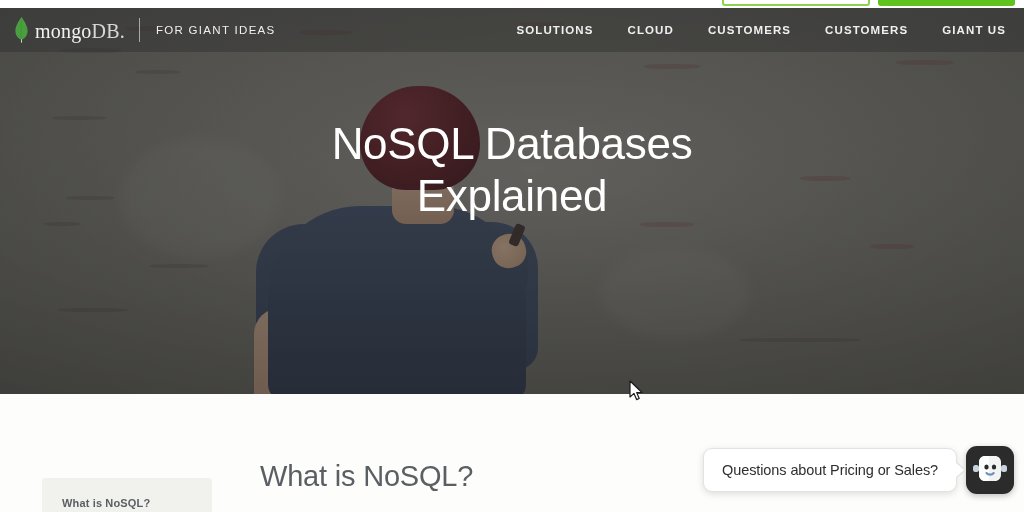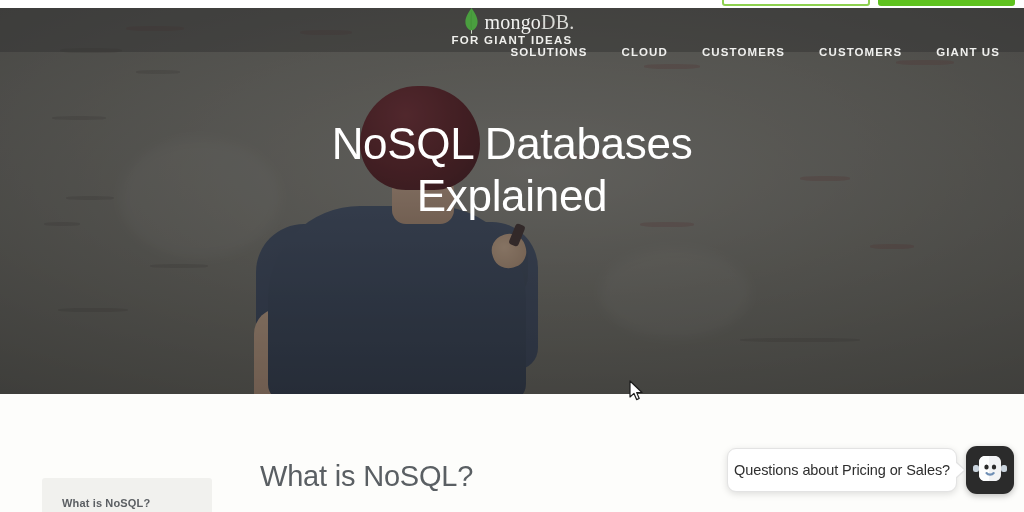--- a/index.html
+++ b/index.html
@@ -102,43 +102,43 @@
   
   .hero .scrim{
     position:absolute; inset:0; background:rgba(40,40,40,0.42);
   }
 
   
   .navbar{
     position:absolute; left:0; top:8px; width:1024px; height:44px;
     background:rgba(48,48,48,0.46);
     z-index:30;
-    display:flex; align-items:center;flex-direction:column;
+    display:flex; align-items:center;
   }
   .brand{ display:flex; align-items:center; margin-left:14px; }
   .leaf{
     width:15px; height:26px; position:relative; margin-right:6px;
   }
   .leaf svg{ display:block; }
   .wordmark{
     color:#f2f2f0; font-family:"Liberation Serif", serif;
     font-size:20px; letter-spacing:0.2px; line-height:1;
     position:relative; top:1px;
   }
   .wordmark .db{ color:#d8d8d4; }
   .divider{
     width:1px; height:24px; background:rgba(255,255,255,0.55);
     margin:0 16px 0 14px;
   }
   .tagline{
-    color:#efefec; font-size:11.5px; font-weight:bold;
+    color:#efefec; font-size:11.5px; font-weight:normal;
     letter-spacing:1.3px;
   }
   .mainnav{
-    margin-left:auto; margin-right:24px;
+    margin-left:auto; margin-right:18px;
     display:flex; align-items:flex-start; gap:34px;
   }
   .mainnav a{
     color:#f0f0ee; font-size:11.5px; font-weight:bold;
     letter-spacing:1.1px; text-decoration:none; cursor:pointer;
     white-space:nowrap;
   }
 
   
   .heroContent{
@@ -182,21 +182,21 @@
   }
 
   
   .chat{
     position:absolute; right:10px; bottom:18px; z-index:50;
     display:flex; align-items:center;
   }
   .bubble{
     position:relative;
     background:#ffffff; border:1px solid #e3e3e3; border-radius:9px;
-    padding:13px 6px;
+    padding:13px 18px;
     box-shadow:0 2px 7px rgba(0,0,0,0.13);
     color:#2e2e2e; font-size:14.5px; letter-spacing:-0.1px;
     white-space:nowrap;
     margin-right:9px;
   }
   .bubble:after{
     content:""; position:absolute; right:-8px; top:50%;
     transform:translateY(-50%);
     border-top:8px solid transparent;
     border-bottom:8px solid transparent;

